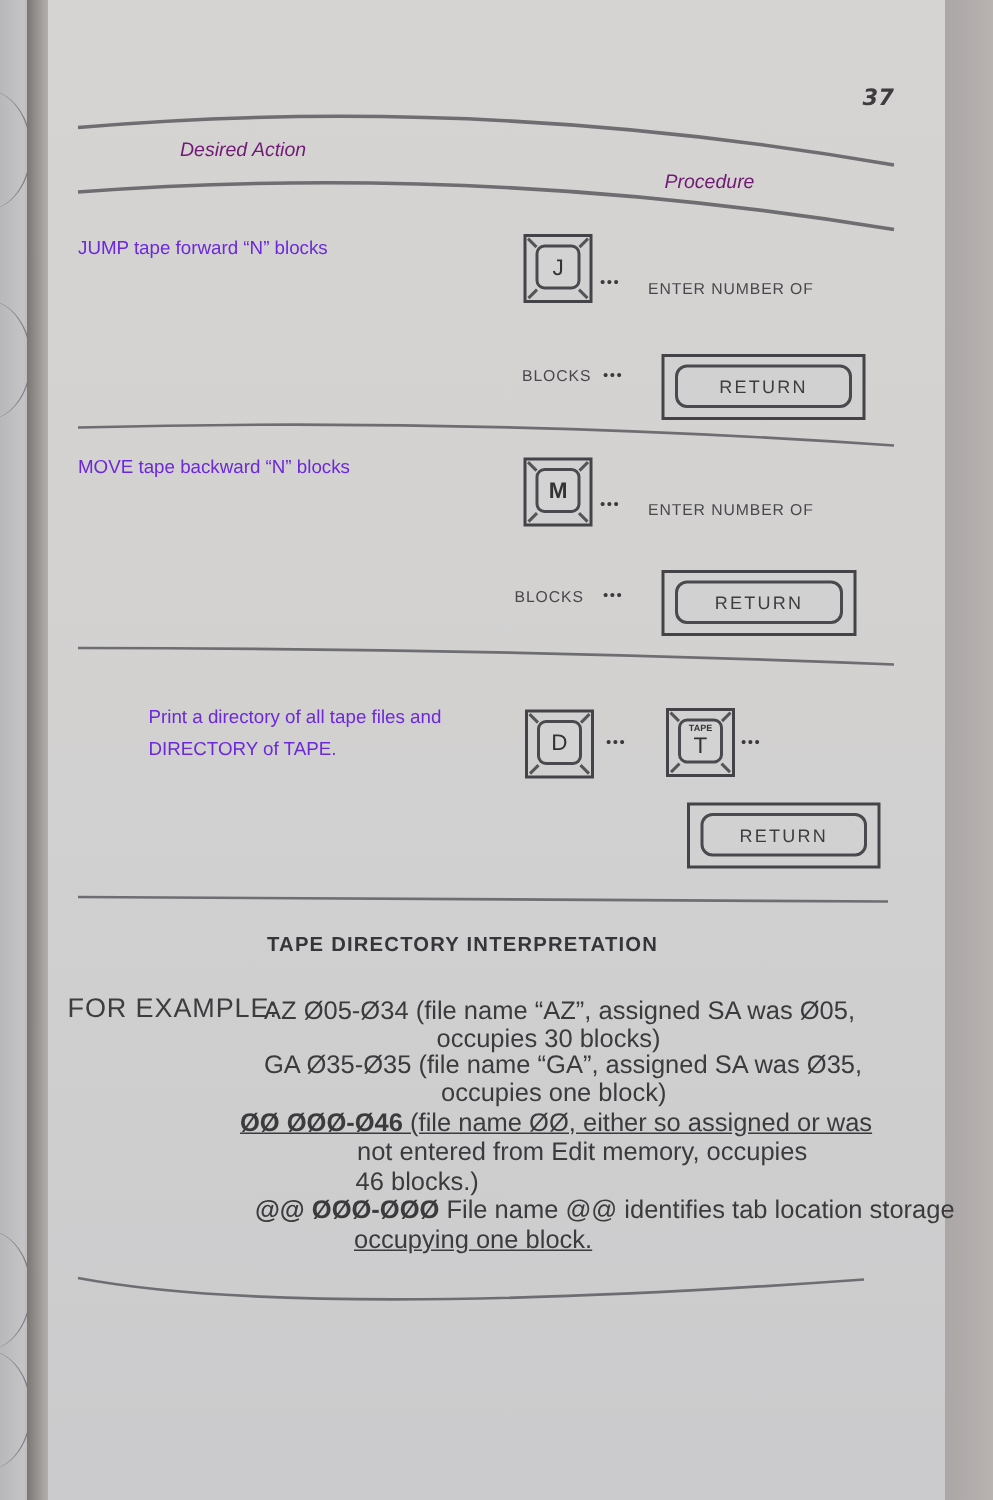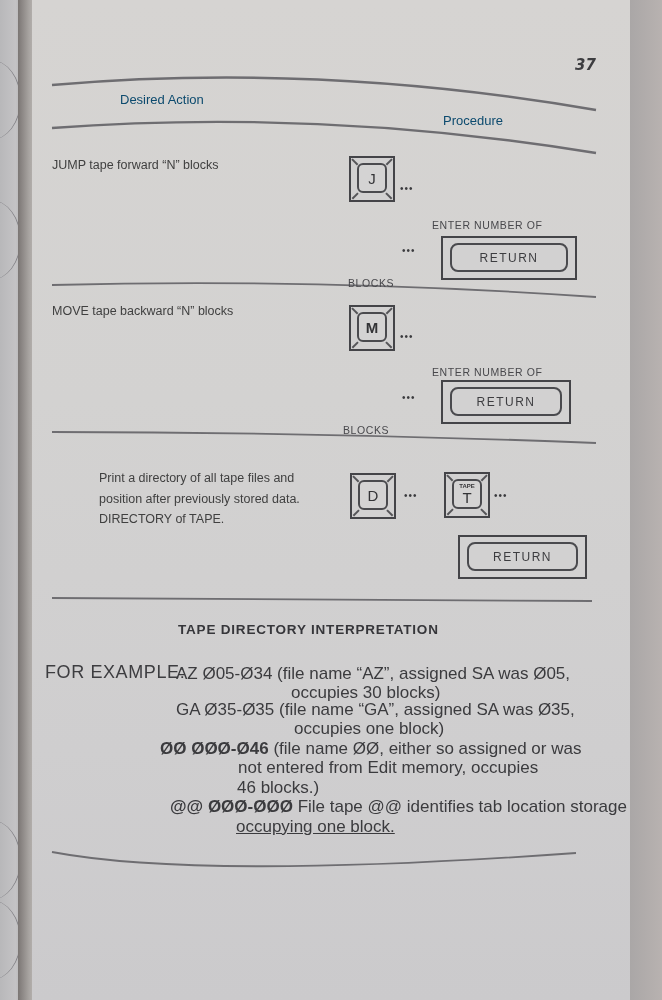--- a/index.html
+++ b/index.html
@@ -28,23 +28,23 @@
   }
   .right-edge {
     position: absolute; left: 628px; top: 0; width: 34px; height: 1000px;
     background: linear-gradient(90deg, #a9a6a6 0%, #b8b2b0 100%);
   }
   .page-number {
     position: absolute; left: 575px; top: 56px; font-size: 15px; font-weight: bold;
     font-family: "DejaVu Sans", sans-serif; color: #3d3d40; font-style: italic; text-align: right;
   }
   svg.rules { position: absolute; left: 0; top: 0; width: 662px; height: 1000px; pointer-events: none; }
-  .hdr { position: absolute; font-size: 13px; color: #0c4a6e; }
-  .action { position: absolute; font-size: 12.5px; line-height: 20.5px; color: #404040; }
-  .proc-label { position: absolute; font-size: 10.5px; letter-spacing: 0.6px; color: #48484c; white-space: nowrap; margin-top: 32px; }
+  .hdr { position: absolute; font-style: italic; font-size: 13px; color: #701a75; }
+  .action { position: absolute; font-size: 12.5px; line-height: 20.5px; color: #6d28d9; }
+  .proc-label { position: absolute; font-size: 10.5px; letter-spacing: 0.6px; color: #48484c; white-space: nowrap; }
   .dots { position: absolute; font-size: 10px; letter-spacing: 1px; color: #3b3b3e; }
   .key {
     position: absolute; width: 46px; height: 46px; box-sizing: border-box;
     border: 2px solid #444448; background: #d2d1d1;
   }
   .key .inner {
     position: absolute; left: 6px; top: 5px; right: 6px; bottom: 7px;
     border: 2px solid #4a4a4e; border-radius: 6px; background: #d4d3d3;
     display: flex; align-items: center; justify-content: center; flex-direction: column;
     font-weight: bold; font-size: 15px; color: #333336;
@@ -137,21 +137,20 @@
 <div class="proc-label" style="left:343px; top:392px;">BLOCKS</div>
 <div class="dots" style="left:402px; top:392px;">•••</div>
 <div class="wide-key" style="left:441px; top:380px; width:130px;">
   <div class="inner">
       <span>RETURN</span>
     </div>
 </div>
 
 <div class="action" style="left:54px; top:468px;margin-left:45px;">
   <div>Print a directory of all tape files and</div>
-  <div>position after previously stored data.</div>
   <div>DIRECTORY of TAPE.</div>
 </div>
 <div class="key" style="left:350px; top:473px;">
   <span class="c1"></span>
     <span class="c2"></span>
     <span class="c3"></span>
     <span class="c4"></span>
   <div class="inner">
       <span class="main">D</span>
     </div>
@@ -182,24 +181,24 @@
   <span>(file name “AZ”, assigned SA was Ø05,</span>
 </div>
 <div class="ex" style="left:291px; top:683px;">occupies 30 blocks)</div>
 
 <div class="ex" style="left:176px; top:700px;">
   <span>GA Ø35-Ø35</span>
   <span>(file name “GA”, assigned SA was Ø35,</span>
 </div>
 <div class="ex" style="left:294px; top:719px;">occupies one block)</div>
 
-<div class="ex" style="left:160px; top:739px;">
+<div class="ex" style="left:160px; top:739px;text-decoration:underline;">
   <b>ØØ ØØØ-Ø46</b>
   <span>(file name ØØ, either so assigned or was</span>
 </div>
 <div class="ex" style="left:238px; top:758px;">not entered from Edit memory, occupies</div>
 <div class="ex" style="left:237px; top:778px;text-align:right;">46 blocks.)</div>
 
 <div class="ex" style="left:170px; top:797px;">
   <b>@@ ØØØ-ØØØ</b>
-  <span>File tape @@ identifies tab location storage</span>
+  <span>File name @@ identifies tab location storage</span>
 </div>
 <div class="ex" style="left:236px; top:817px;text-decoration:underline;">occupying one block.</div>
 
 </body></html>

